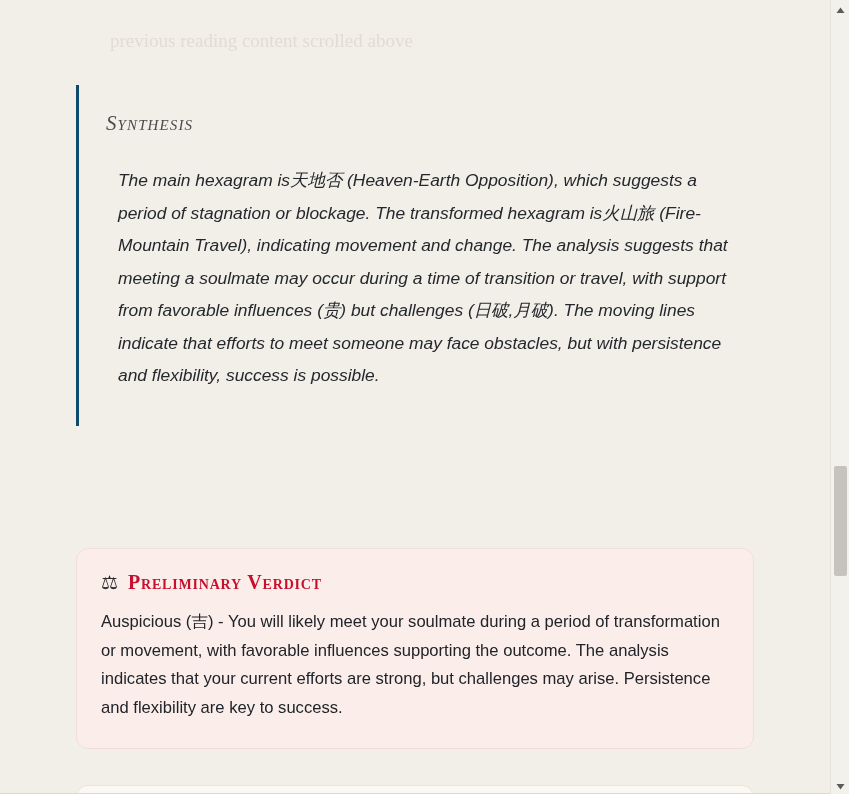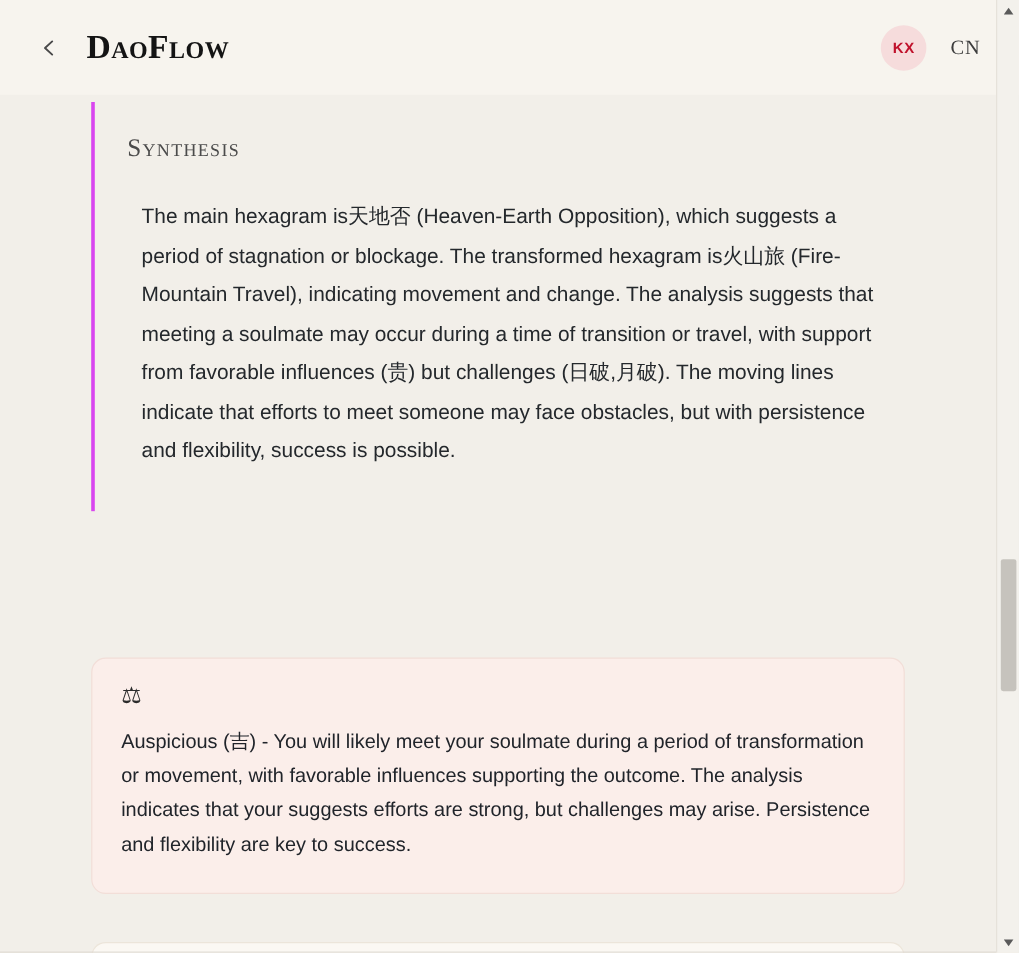--- a/index.html
+++ b/index.html
@@ -106,23 +106,24 @@
     color: #e2dcd2;
     white-space: nowrap;
     overflow: hidden;
   }
 
   .synthesis-block {
     position: absolute;
     top: 85px;
     left: 76px;
     width: 678px;
-    border-left: 3px solid #d946ef;
+    border-left: 3px solid #0c4a6e;
     box-sizing: border-box;
     padding: 26px 10px 22px 27px;
+    font-style: italic;
   }
   .synthesis-title {
     font-family: "Liberation Serif", serif;
     font-size: 21px;
     color: #4b4b4b;
     font-variant: small-caps;
     letter-spacing: 1.1px;
     margin: 0 0 28px 0;
     font-weight: 400;
   }
@@ -240,41 +241,29 @@
     <div class="ghost-line">previous reading content scrolled above</div>
 
     <div class="synthesis-block">
       <div class="synthesis-title">Synthesis</div>
       <p class="synthesis-body">The main hexagram is天地否 (Heaven-Earth Opposition), which suggests a period of stagnation or blockage. The transformed hexagram is火山旅 (Fire-Mountain Travel), indicating movement and change. The analysis suggests that meeting a soulmate may occur during a time of transition or travel, with support from favorable influences (贵) but challenges (日破,月破). The moving lines indicate that efforts to meet someone may face obstacles, but with persistence and flexibility, success is possible.</p>
     </div>
 
     <div class="verdict-card">
       <div class="verdict-head">
         <span class="verdict-icon">⚖</span>
+        <span class="verdict-title">Preliminary Verdict</span>
       </div>
-      <p class="verdict-body">Auspicious (吉) - You will likely meet your soulmate during a period of transformation or movement, with favorable influences supporting the outcome. The analysis indicates that your suggests efforts are strong, but challenges may arise. Persistence and flexibility are key to success.</p>
+      <p class="verdict-body">Auspicious (吉) - You will likely meet your soulmate during a period of transformation or movement, with favorable influences supporting the outcome. The analysis indicates that your current efforts are strong, but challenges may arise. Persistence and flexibility are key to success.</p>
     </div>
 
     <div class="bottom-card"></div>
     <div class="bottom-edge"></div>
   </div>
 
-  <div class="header">
-    <div class="back-btn">
-      <span>
-        <svg width="18" height="18" viewBox="0 0 18 18" fill="none" stroke="currentColor" stroke-width="1.6" stroke-linecap="round" stroke-linejoin="round">
-            <polyline points="11.5,3.5 5.5,9 11.5,14.5"></polyline>
-          </svg>
-      </span>
-    </div>
-    <div class="brand">DaoFlow</div>
-    <div class="header-spacer"></div>
-    <div class="avatar">KX</div>
-    <div class="lang-btn">CN</div>
-  </div>
 
   <div class="scrollbar">
     <div class="sb-arrow top">
       <span>
         <svg width="9" height="7" viewBox="0 0 9 7">
             <polygon points="4.5,0.5 8.5,6 0.5,6" fill="currentColor"></polygon>
           </svg>
       </span>
     </div>
     <div class="sb-track"></div>

